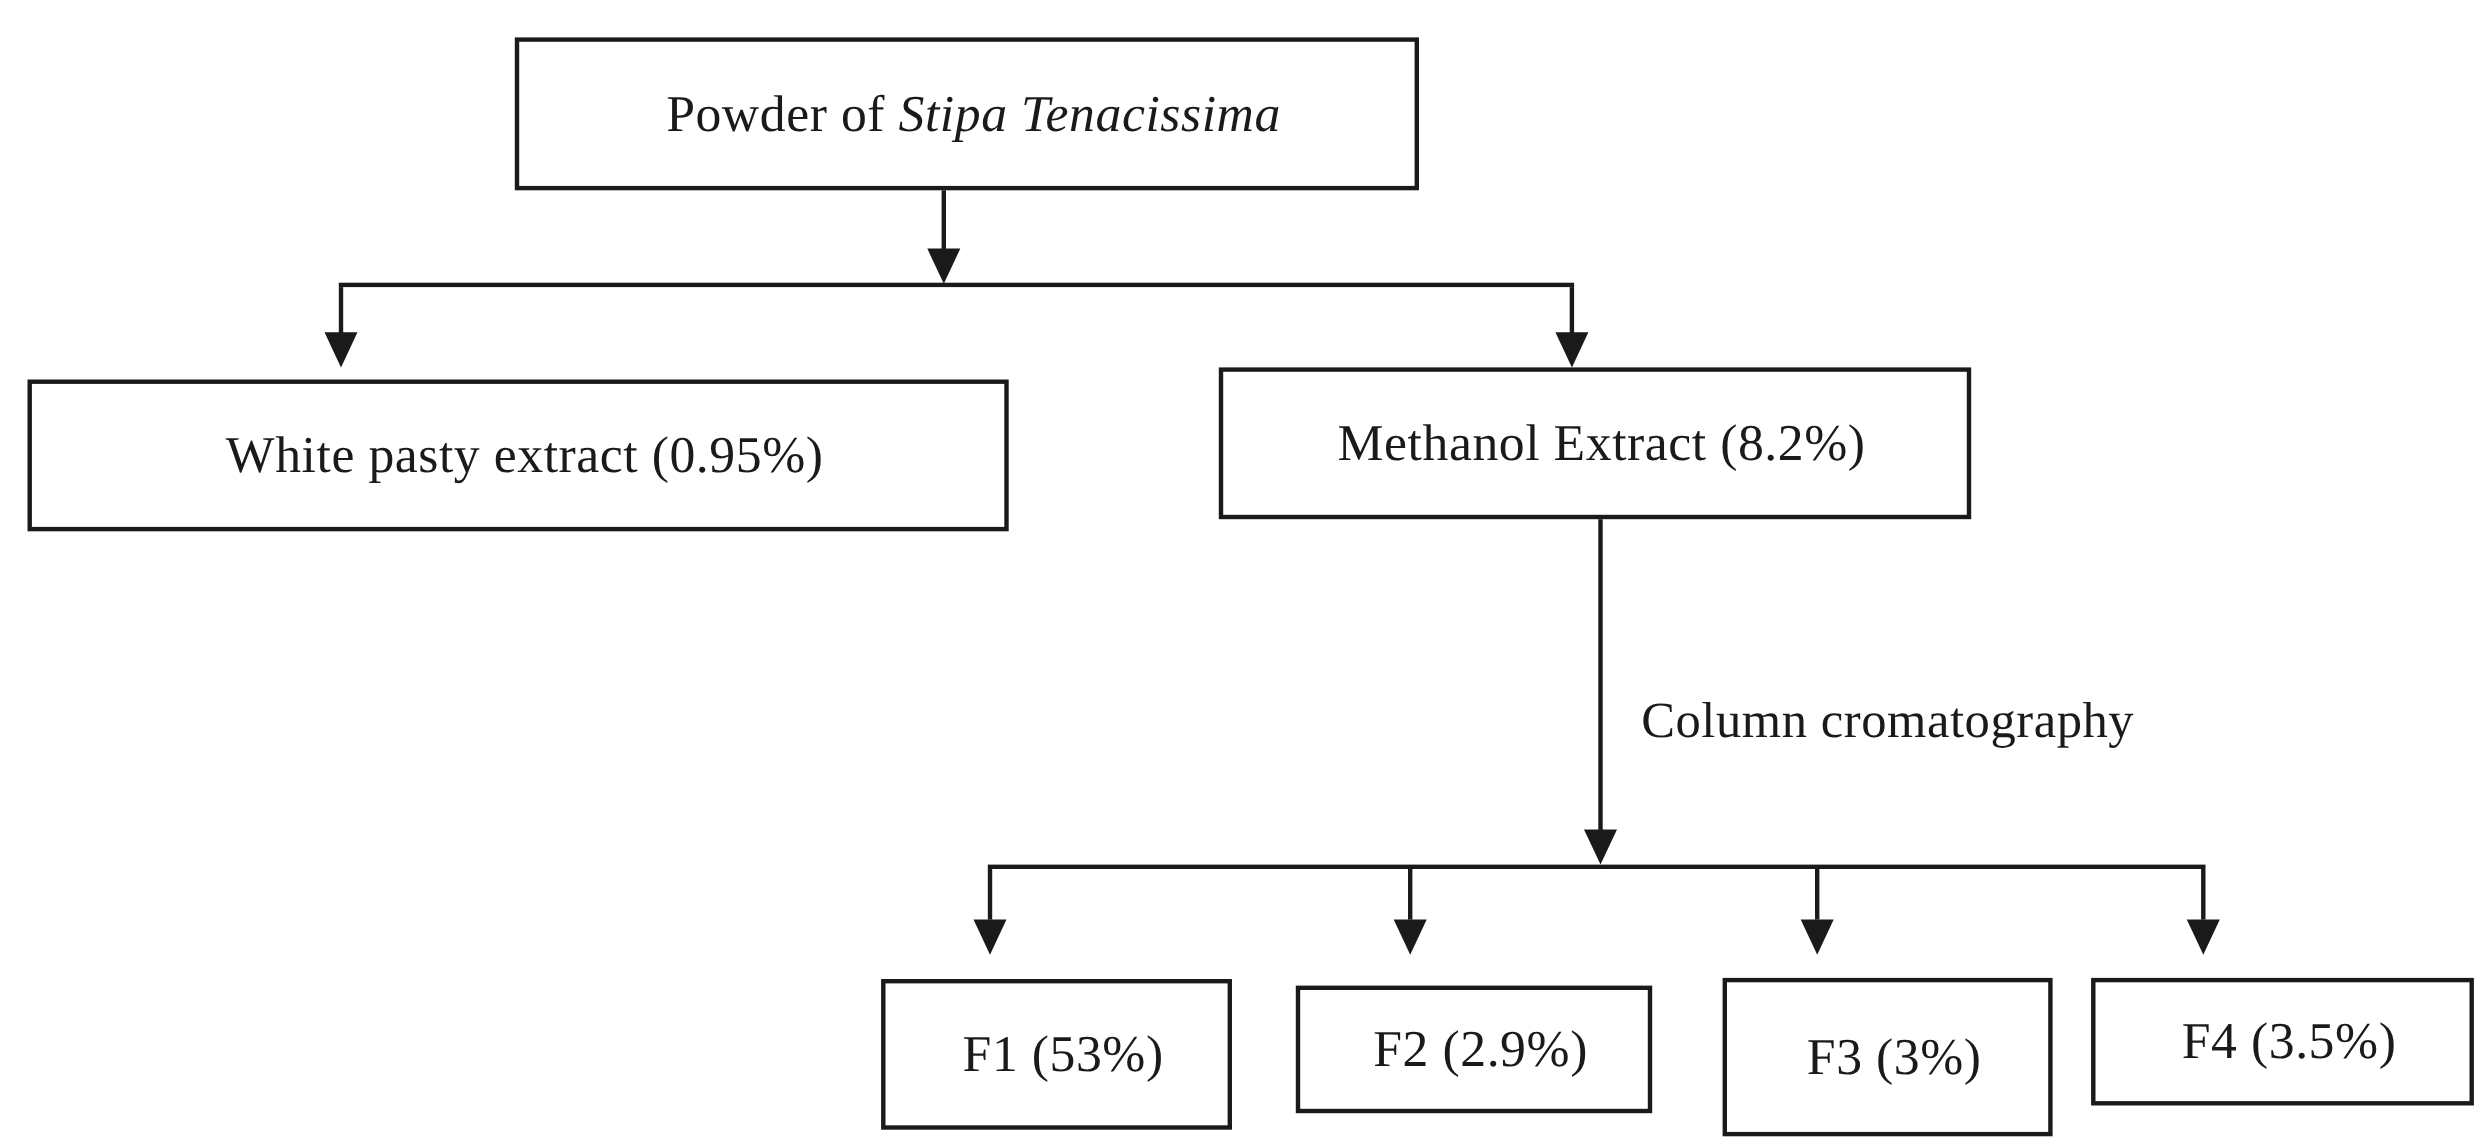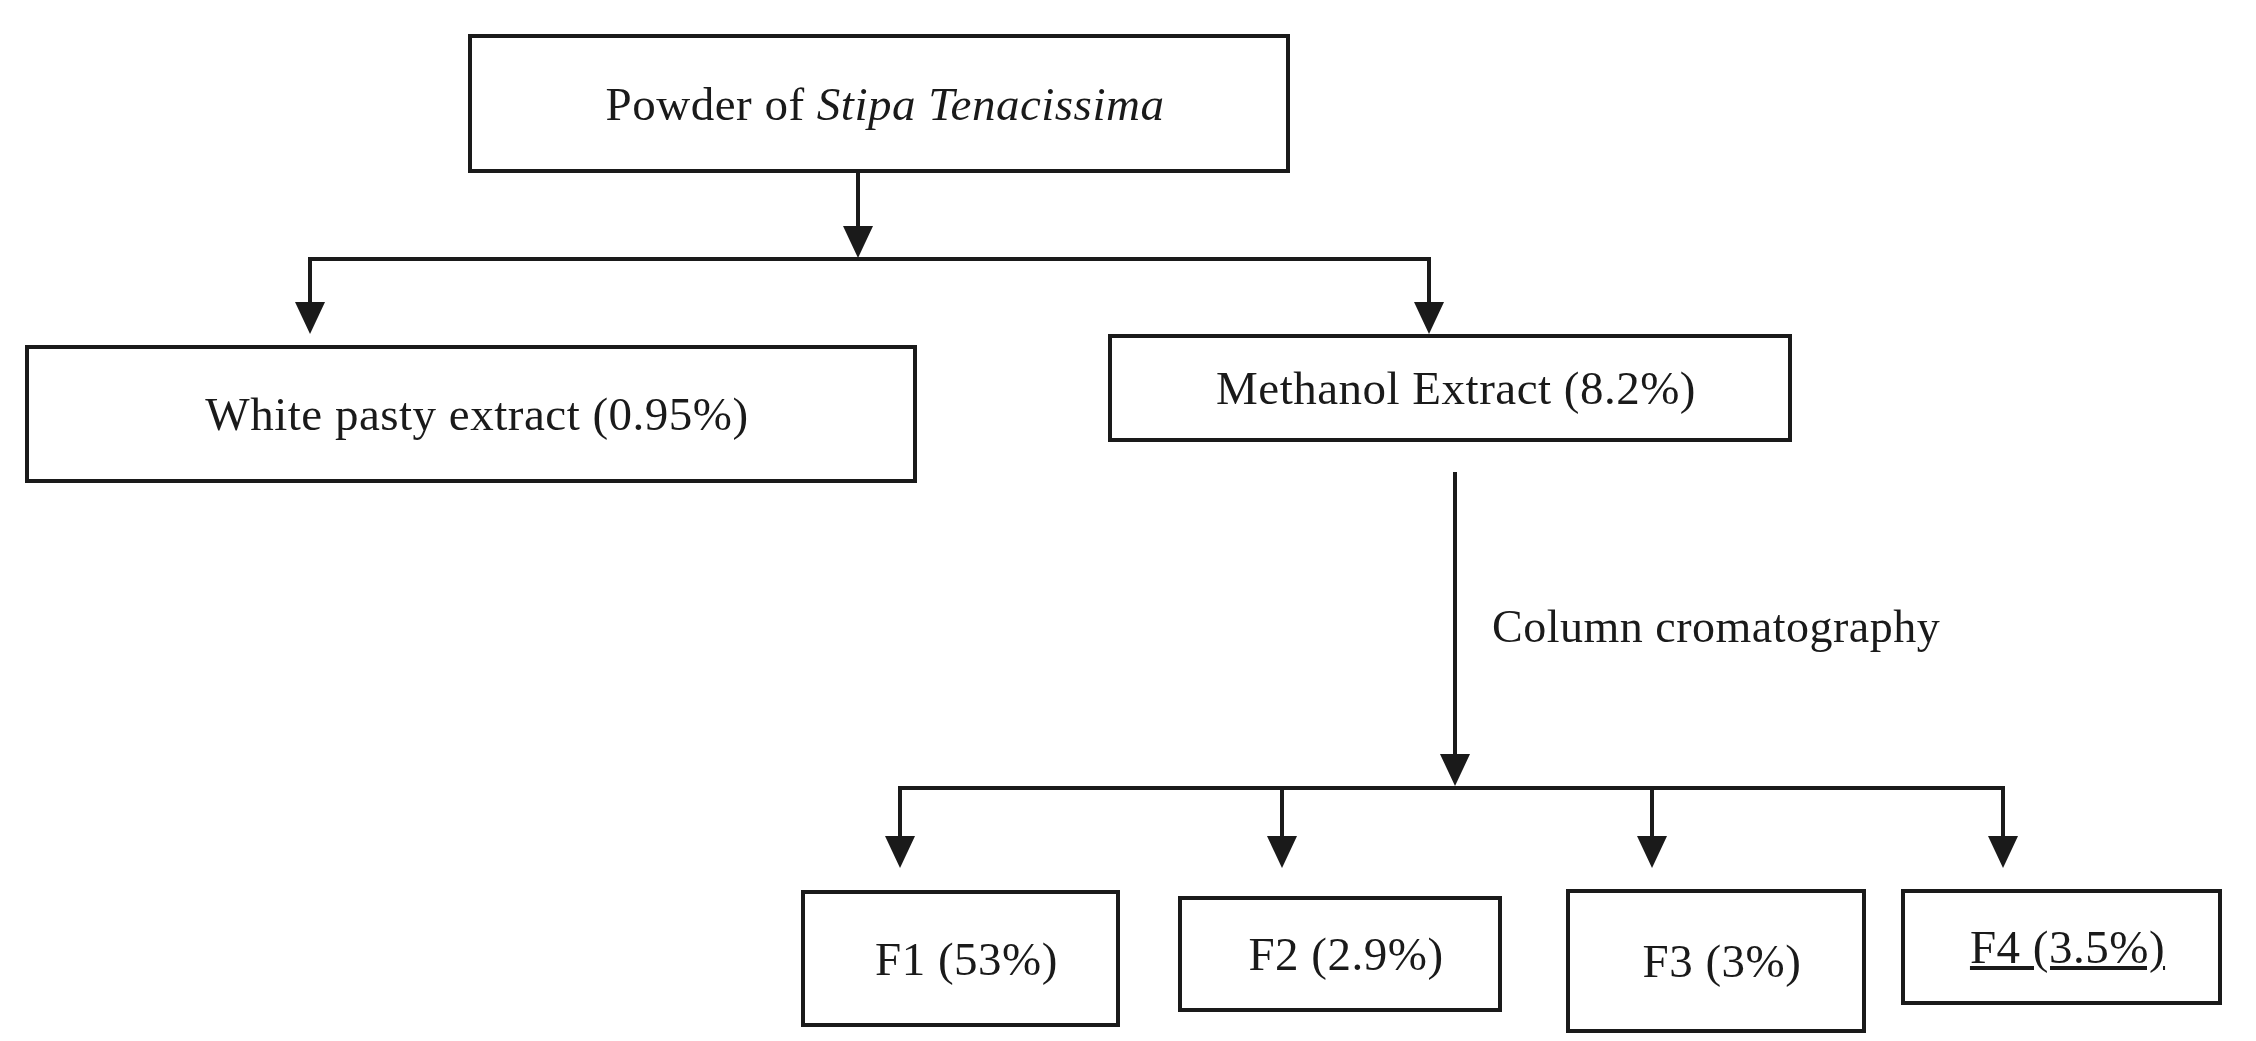--- a/index.html
+++ b/index.html
@@ -44,37 +44,37 @@
     font-size: 46px;
     letter-spacing: 0.5px;
     white-space: nowrap;
   }
 
   .italic { font-style: italic; }
 
   
   .root-box      { left: 468px;  top: 34px;  width: 822px; height: 139px; }
   .white-box     { left: 25px;   top: 345px; width: 892px; height: 138px; }
-  .methanol-box  { left: 1108px; top: 334px; width: 684px; height: 108px; }
+  .methanol-box  { left: 1108px; top: 334px; width: 684px; height: 138px; }
   .f1-box        { left: 801px;  top: 890px; width: 319px; height: 137px; }
   .f2-box        { left: 1178px; top: 896px; width: 324px; height: 116px; }
   .f3-box        { left: 1566px; top: 889px; width: 300px; height: 144px; }
-  .f4-box        { left: 1901px; top: 889px; width: 321px; height: 116px; text-decoration: underline; }
+  .f4-box        { left: 1901px; top: 889px; width: 348px; height: 116px; }
 
   
   .c-root-stem       { left: 856px;  top: 173px; width: 4px;    height: 56px; }
   .a-root            { left: 843px;  top: 226px; }
   .branch1           { left: 308px;  top: 257px; width: 1123px; height: 4px; }
   .c-b1-left         { left: 308px;  top: 261px; width: 4px;    height: 42px; }
   .a-b1-left         { left: 295px;  top: 302px; }
   .c-b1-right        { left: 1427px; top: 261px; width: 4px;    height: 42px; }
   .a-b1-right        { left: 1414px; top: 302px; }
   .c-methanol-stem   { left: 1453px; top: 472px; width: 4px;    height: 284px; }
   .a-methanol        { left: 1440px; top: 754px; }
-  .process-label     { left: 1492px; top: 600px; }
+  .process-label     { left: 1492px; top: 628px; }
   .branch2           { left: 898px;  top: 786px; width: 1107px; height: 4px; }
   .c-f1              { left: 898px;  top: 790px; width: 4px;    height: 46px; }
   .a-f1              { left: 885px;  top: 836px; }
   .c-f2              { left: 1280px; top: 790px; width: 4px;    height: 46px; }
   .a-f2              { left: 1267px; top: 836px; }
   .c-f3              { left: 1650px; top: 790px; width: 4px;    height: 46px; }
   .a-f3              { left: 1637px; top: 836px; }
   .c-f4              { left: 2001px; top: 790px; width: 4px;    height: 46px; }
   .a-f4              { left: 1988px; top: 836px; }
 </style>

